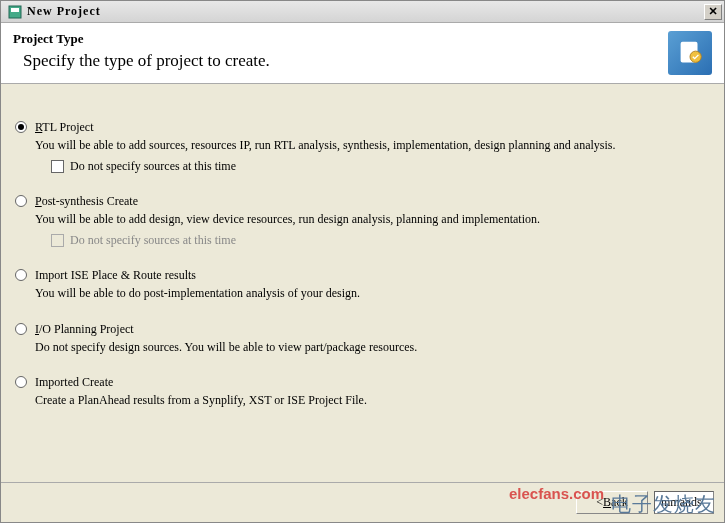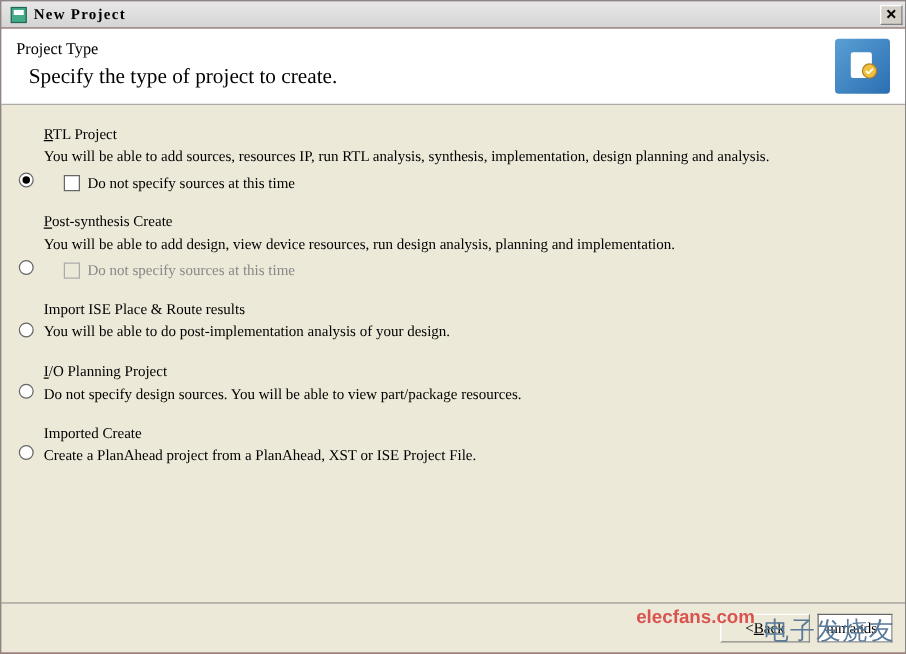--- a/index.html
+++ b/index.html
@@ -7,21 +7,21 @@
       font-family: "SimSun", "宋体", serif;
       font-size: 12px;
       background: #f0f0f0;
       width: 725px;
       height: 523px;
       overflow: hidden;
     }
     .window {
       width: 725px;
       height: 523px;
-      background: #7f1d1d;
+      background: #84cc16;
       border: 1px solid #888;
       display: flex;
       flex-direction: column;
     }
     .titlebar {
       height: 22px;
       background: linear-gradient(to bottom, #e8e8e8, #d4d4d4);
       border-bottom: 1px solid #aaa;
       display: flex;
       align-items: center;
@@ -52,21 +52,21 @@
     }
     .header {
       background: #fff;
       border-bottom: 1px solid #aaa;
       padding: 8px 12px;
       display: flex;
       align-items: flex-start;
     }
     .header-text { flex: 1; }
     .header-title {
-      font-weight: normal;
+      font-weight: bold;
       font-size: 13px;
       margin-bottom: 4px;
     }
     .header-subtitle {
       margin-left: 10px;
       font-size: 17px;
     }
     .header-icon {
       width: 44px; height: 44px;
       background: linear-gradient(135deg, #5a9fd4, #2b6fb3);
@@ -79,21 +79,22 @@
     .header-icon svg { width: 30px; height: 30px; }
     .body {
       flex: 1;
       padding: 16px 14px 10px 14px;
       background: #ece9d8;
       overflow: auto;
     }
     .option {
       margin-bottom: 16px;
       display: flex;
-      align-items: flex-end;
+      align-items: flex-start;
+      margin-top: 20px;
     }
     .radio-col {
       width: 20px;
       padding-top: 1px;
     }
     .radio {
       width: 12px; height: 12px;
       border: 1px solid #666;
       border-radius: 50%;
       background: #fff;
@@ -259,21 +260,21 @@
       <div class="option-body">
         <div class="option-title"><span class="ul">I</span><span>/O Planning Project</span></div>
         <div class="option-desc">Do not specify design sources. You will be able to view part/package resources.</div>
       </div>
     </div>
 
     <div class="option">
       <div class="radio-col"><span class="radio"></span></div>
       <div class="option-body">
         <div class="option-title"><span>Imported Create</span></div>
-        <div class="option-desc">Create a PlanAhead project from a PlanAhead, XST or ISE Project File.</div>
+        <div class="option-desc">Create a PlanAhead results from a Synplify, XST or ISE Project File.</div>
       </div>
     </div>
 
   </div>
 
   <div class="footer">
     <button class="btn">
       <span>&lt; </span>
         <span class="ul" style="text-decoration:underline">B</span>
         <span>ack</span>

